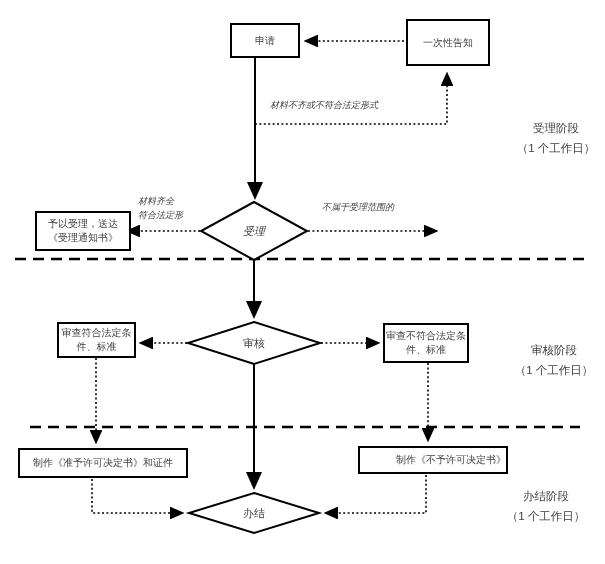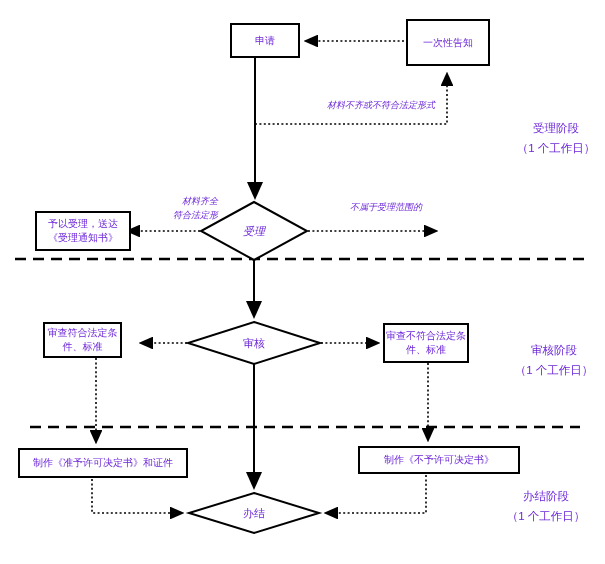--- a/index.html
+++ b/index.html
@@ -1,21 +1,21 @@
 <!DOCTYPE html>
 <html><head>
 <meta charset="utf-8">
 <style>
   html,body{margin:0;padding:0;background:#ffffff;}
   .canvas{
     position:relative;
     width:605px;height:564px;
     background:#ffffff;
     font-family:"Liberation Sans","DejaVu Sans",sans-serif;
-    color:#6d28d9;
+    color:#404040;
     overflow:hidden;
   }
   svg.connectors{position:absolute;left:0;top:0;}
   .box{
     position:absolute;
     border:2px solid #000;
     background:#fff;
     display:flex;flex-direction:column;
     align-items:center;justify-content:center;
     text-align:center;
@@ -26,21 +26,21 @@
   .diamond-label{
     position:absolute;
     transform:translate(-50%,-50%);
     font-size:11px;
     white-space:nowrap;
   }
   .edge-label{
     position:absolute;
     font-size:9px;
     font-style:italic;
-    text-align:right;
+    text-align:left;
     line-height:1.5;
     white-space:nowrap;
   }
   .stage-label{
     position:absolute;
     font-size:11.5px;
     text-align:center;
     line-height:1.7;
     width:110px;
     white-space:nowrap;
@@ -88,35 +88,35 @@
   <div class="box" style="left:406px;top:19px;width:84px;height:47px;">
     <span>一次性告知</span>
   </div>
 
   <div class="box" style="left:35px;top:211px;width:96px;height:40px;">
     <span>予以受理，送达</span>
     <span>《受理通知书》</span>
   </div>
 
 
-  <div class="box" style="left:43px;top:322px;width:79px;height:36px;">
+  <div class="box" style="left:57px;top:322px;width:79px;height:36px;">
     <span>审查符合法定条</span>
     <span>件、标准</span>
   </div>
 
   <div class="box" style="left:383px;top:323px;width:86px;height:40px;">
     <span>审查不符合法定条</span>
     <span>件、标准</span>
   </div>
 
   <div class="box" style="left:18px;top:448px;width:170px;height:30px;">
     <span>制作《准予许可决定书》和证件</span>
   </div>
 
-  <div class="box" style="left:358px;top:446px;width:162px;height:28px;">
+  <div class="box" style="left:358px;top:446px;width:150px;height:28px;align-items:flex-end;">
     <span>制作《不予许可决定书》</span>
   </div>
 
   <div class="diamond-label" style="left:254px;top:231px;font-style:italic;">受理</div>
   <div class="diamond-label" style="left:254px;top:343px;">审核</div>
   <div class="diamond-label" style="left:254px;top:513px;">办结</div>
 
   <div class="edge-label" style="left:270px;top:99px;width:165px;">材料不齐或不符合法定形式</div>
 
   <div class="edge-label" style="left:138px;top:195px;width:80px;">

